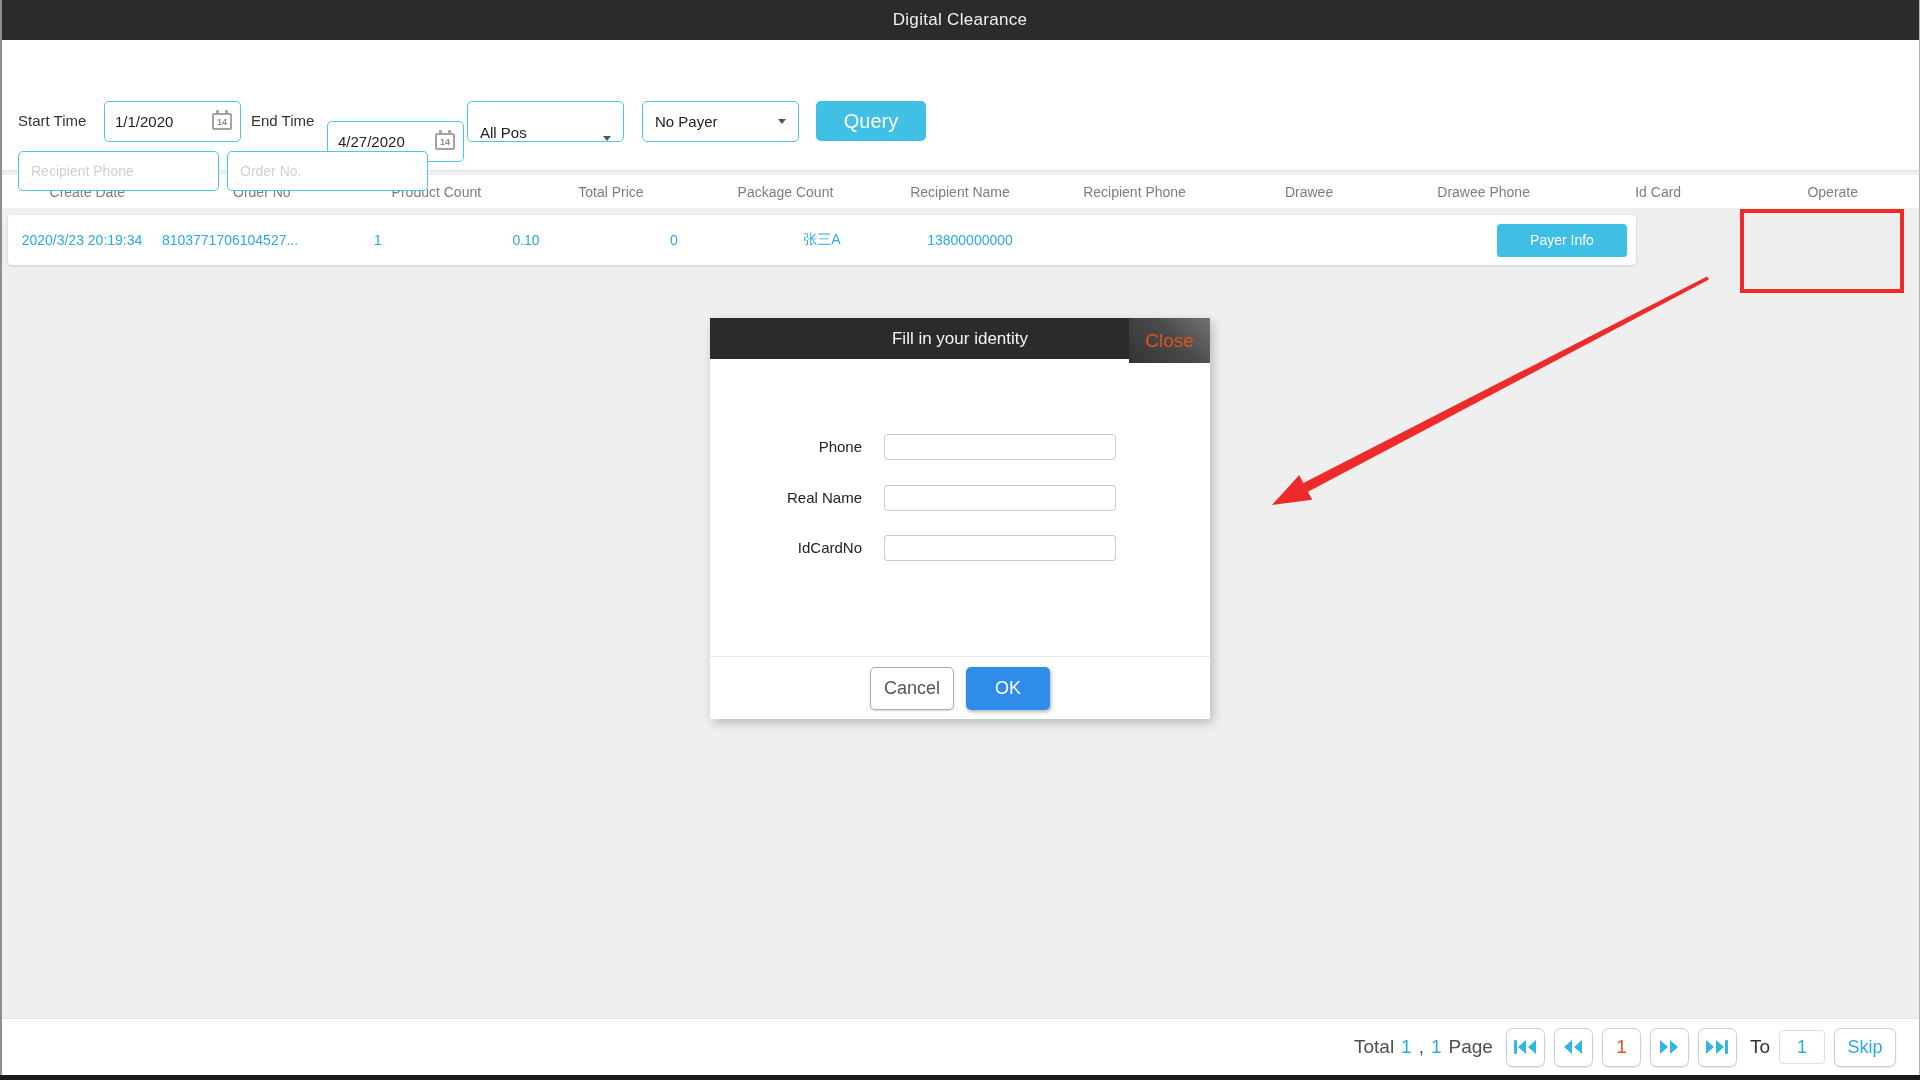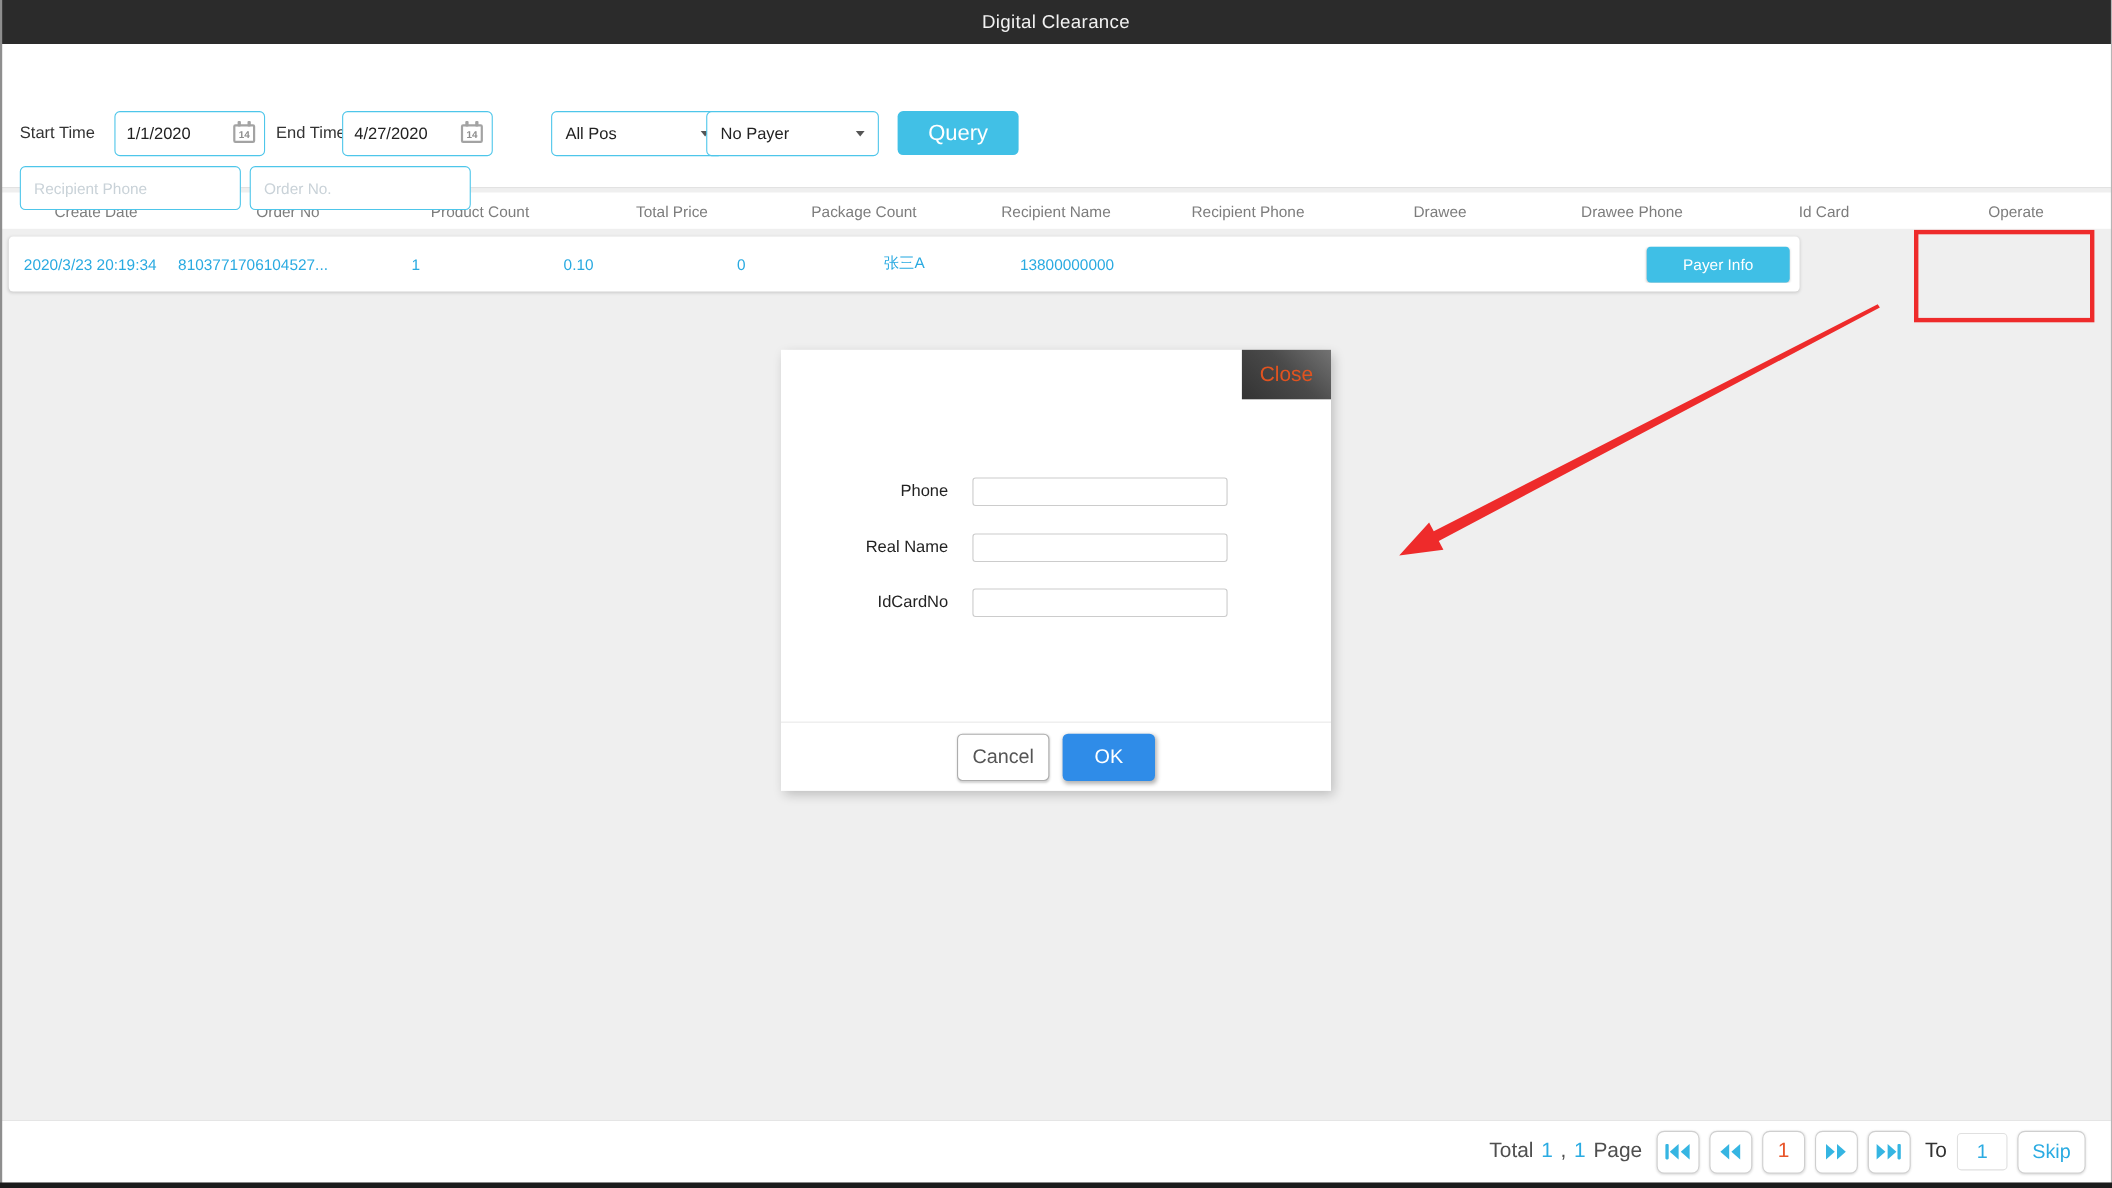--- a/index.html
+++ b/index.html
@@ -37,36 +37,36 @@
   }
   .flabel { position:absolute; font-size:15px; color:#333; line-height:40px; }
   .lbl-start { left:18px;  top:61px; }
   .lbl-end   { left:251px; top:61px; }
   .date-box {
     position:absolute; top:61px; height:41px; width:137px;
     border:1px solid #4ec6ea; border-radius:5px; background:#fff;
     display:flex; align-items:center; padding:0 8px 0 10px;
   }
   .date-start { left:104px; }
-  .date-end   { left:311px; }
+  .date-end   { left:327px;margin-top:20px; }
   .date-box input {
     border:none; outline:none; width:88px; font-size:15px; color:#222;
     font-family:"Liberation Sans", sans-serif; background:transparent;
   }
   .cal { position:relative; width:20px; height:17px; border:2px solid #a3a3a3; border-radius:2px; background:#fff; margin-left:auto; }
   .cal .ring { position:absolute; top:-5px; width:3px; height:5px; background:#a3a3a3; border-radius:1px; }
   .cal .r1 { left:2px; } .cal .r2 { right:2px; }
   .cal .day { display:block; text-align:center; font-size:9px; font-weight:bold; color:#8d8d8d; margin-top:2px; }
 
   .select-box {
     position:absolute; top:61px; height:41px; width:157px;
     border:1px solid #4ec6ea; border-radius:5px; background:#fff;
     display:flex; align-items:center; padding:0 12px; cursor:pointer;
   }
-  .sel-pos   { left:501px; }
+  .sel-pos   { left:467px;align-items:flex-end; }
   .sel-payer { left:642px; }
   .select-box .val { font-size:15px; color:#222; }
   .caret { margin-left:auto; width:0; height:0; border-left:4px solid transparent; border-right:4px solid transparent; border-top:5px solid #555; }
 
   .query-btn {
     position:absolute; left:816px; top:61px; width:110px; height:40px;
     background:#41c0e6; color:#fff; font-size:20px; border:none; border-radius:5px;
     cursor:pointer; font-family:"Liberation Sans", sans-serif;
   }
   .text-filter {
@@ -247,20 +247,23 @@
     <button class="payer-btn">Payer Info</button>
   </span>
 </div>
 
 <div class="annot-box"></div>
 <svg class="annot-arrow" width="1920" height="1080" viewBox="0 0 1920 1080">
   <polygon fill="#ee2b2b" points="1707,276.5 1303.4,483.0 1299.2,475.0 1272,505 1312.2,499.8 1308.0,491.8 1709,279.5"></polygon>
 </svg>
 
 <div class="modal">
+  <div class="modal-header">
+    <span class="mtitle">Fill in your identity</span>
+  </div>
   <button class="modal-close">Close</button>
 
   <div class="form-row fr-0">
     <label>Phone</label>
     <input type="text" value="" style="">
   </div>
   <div class="form-row fr-2">
     <label>IdCardNo</label>
     <input type="text" value="" style="">
   </div>

